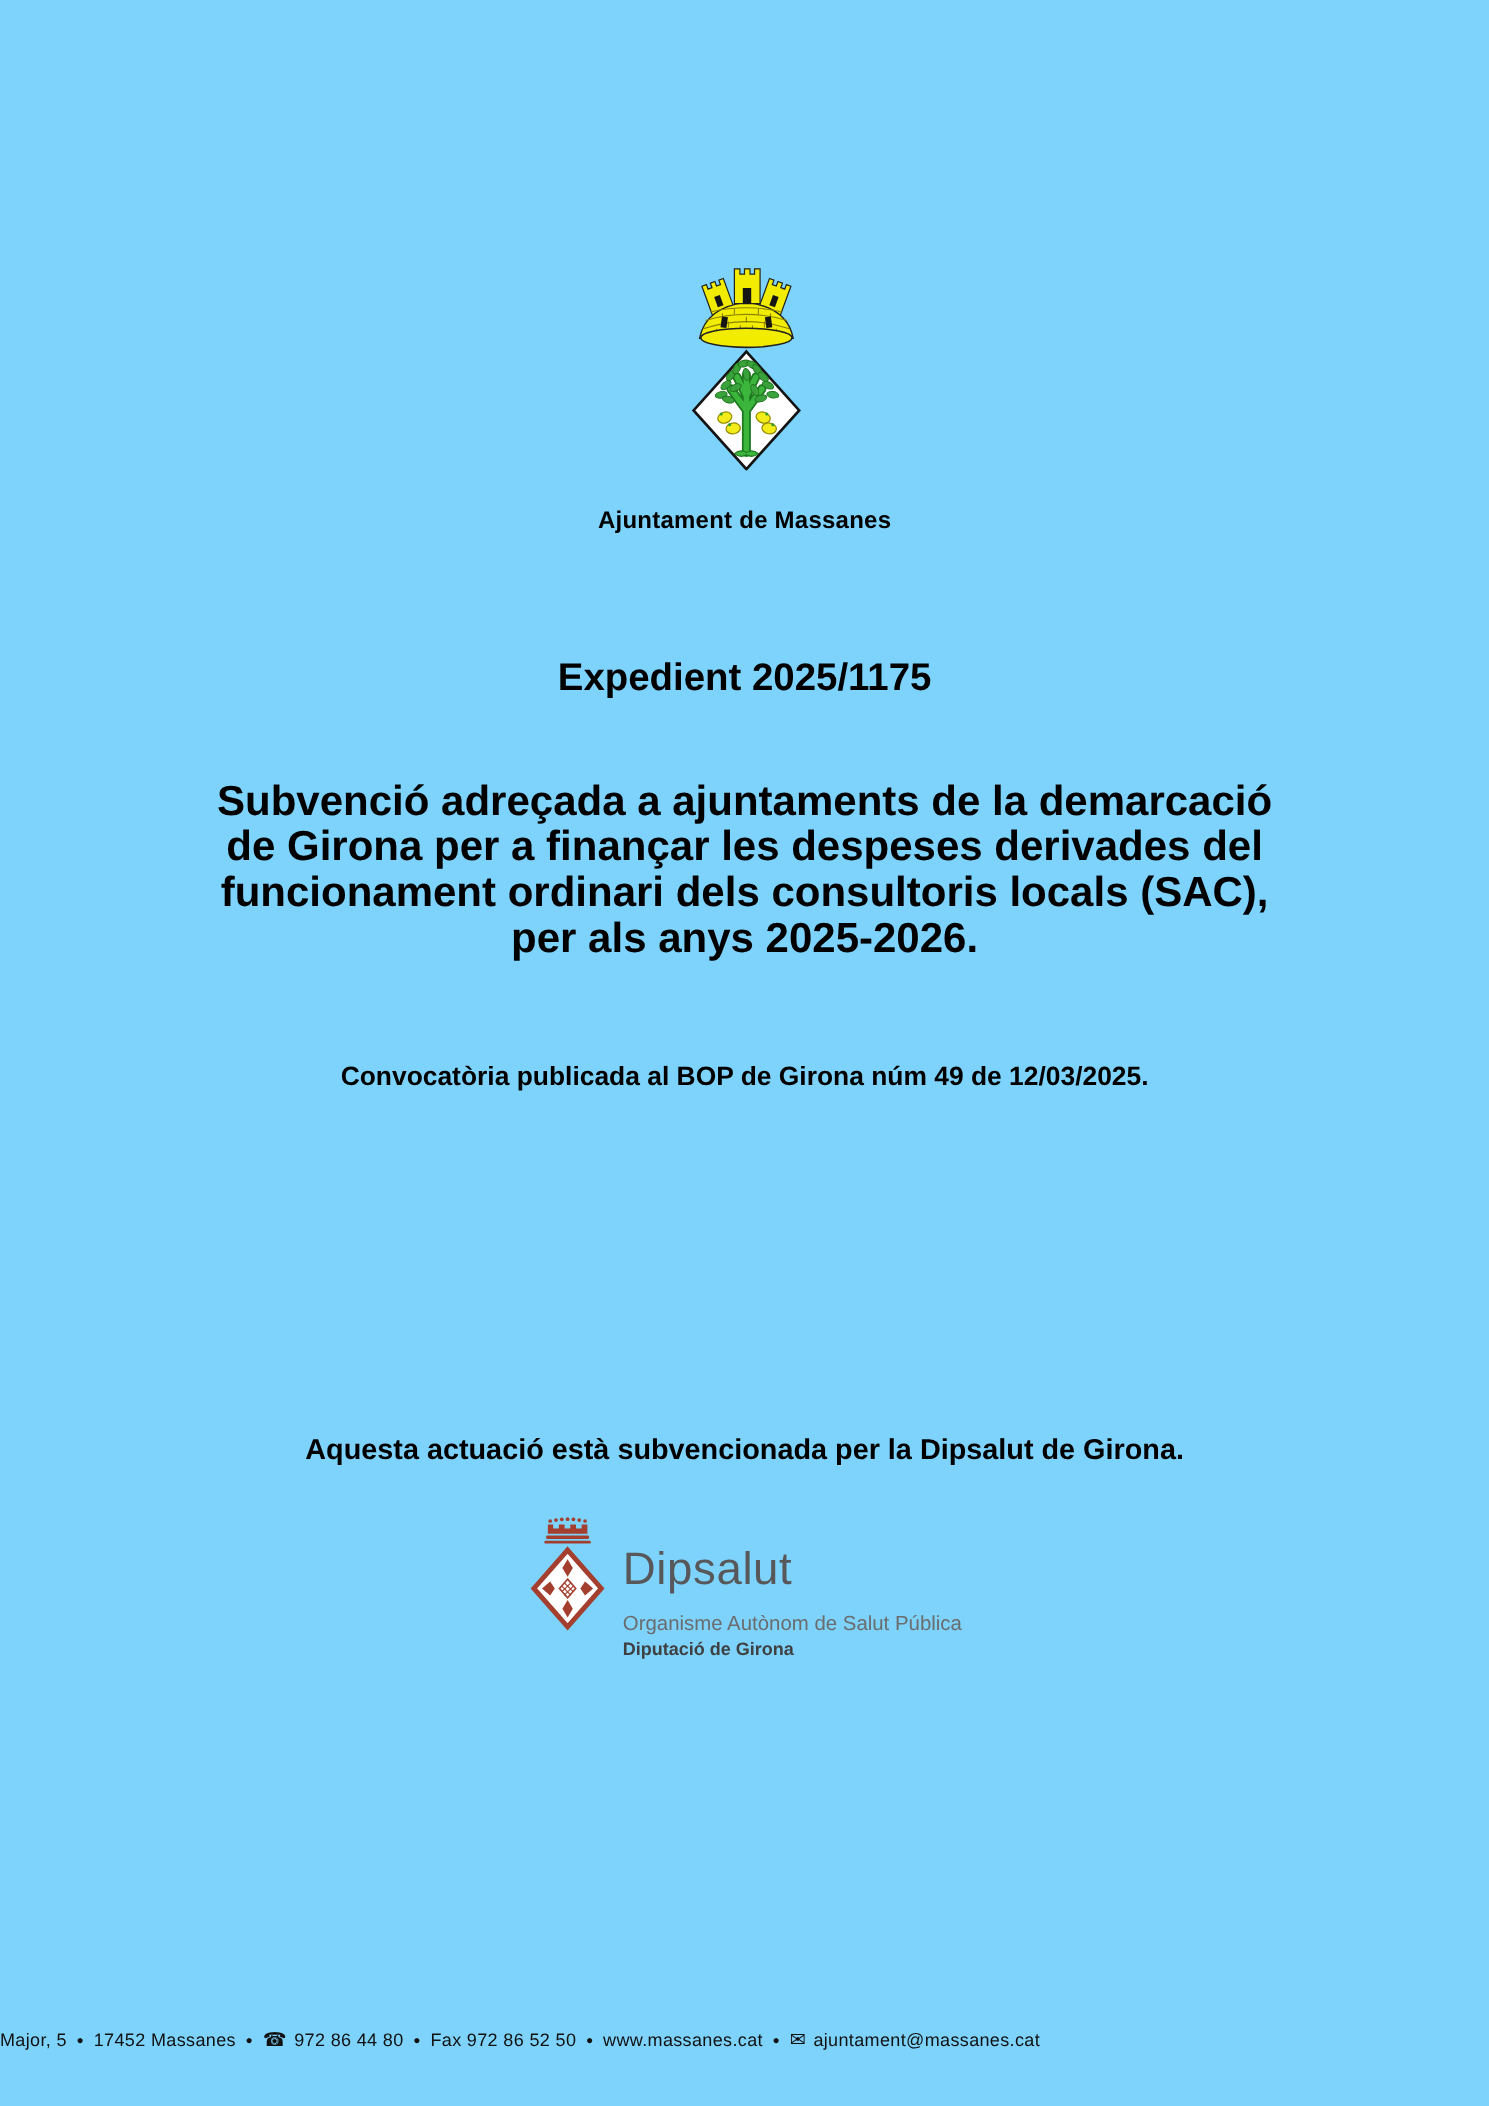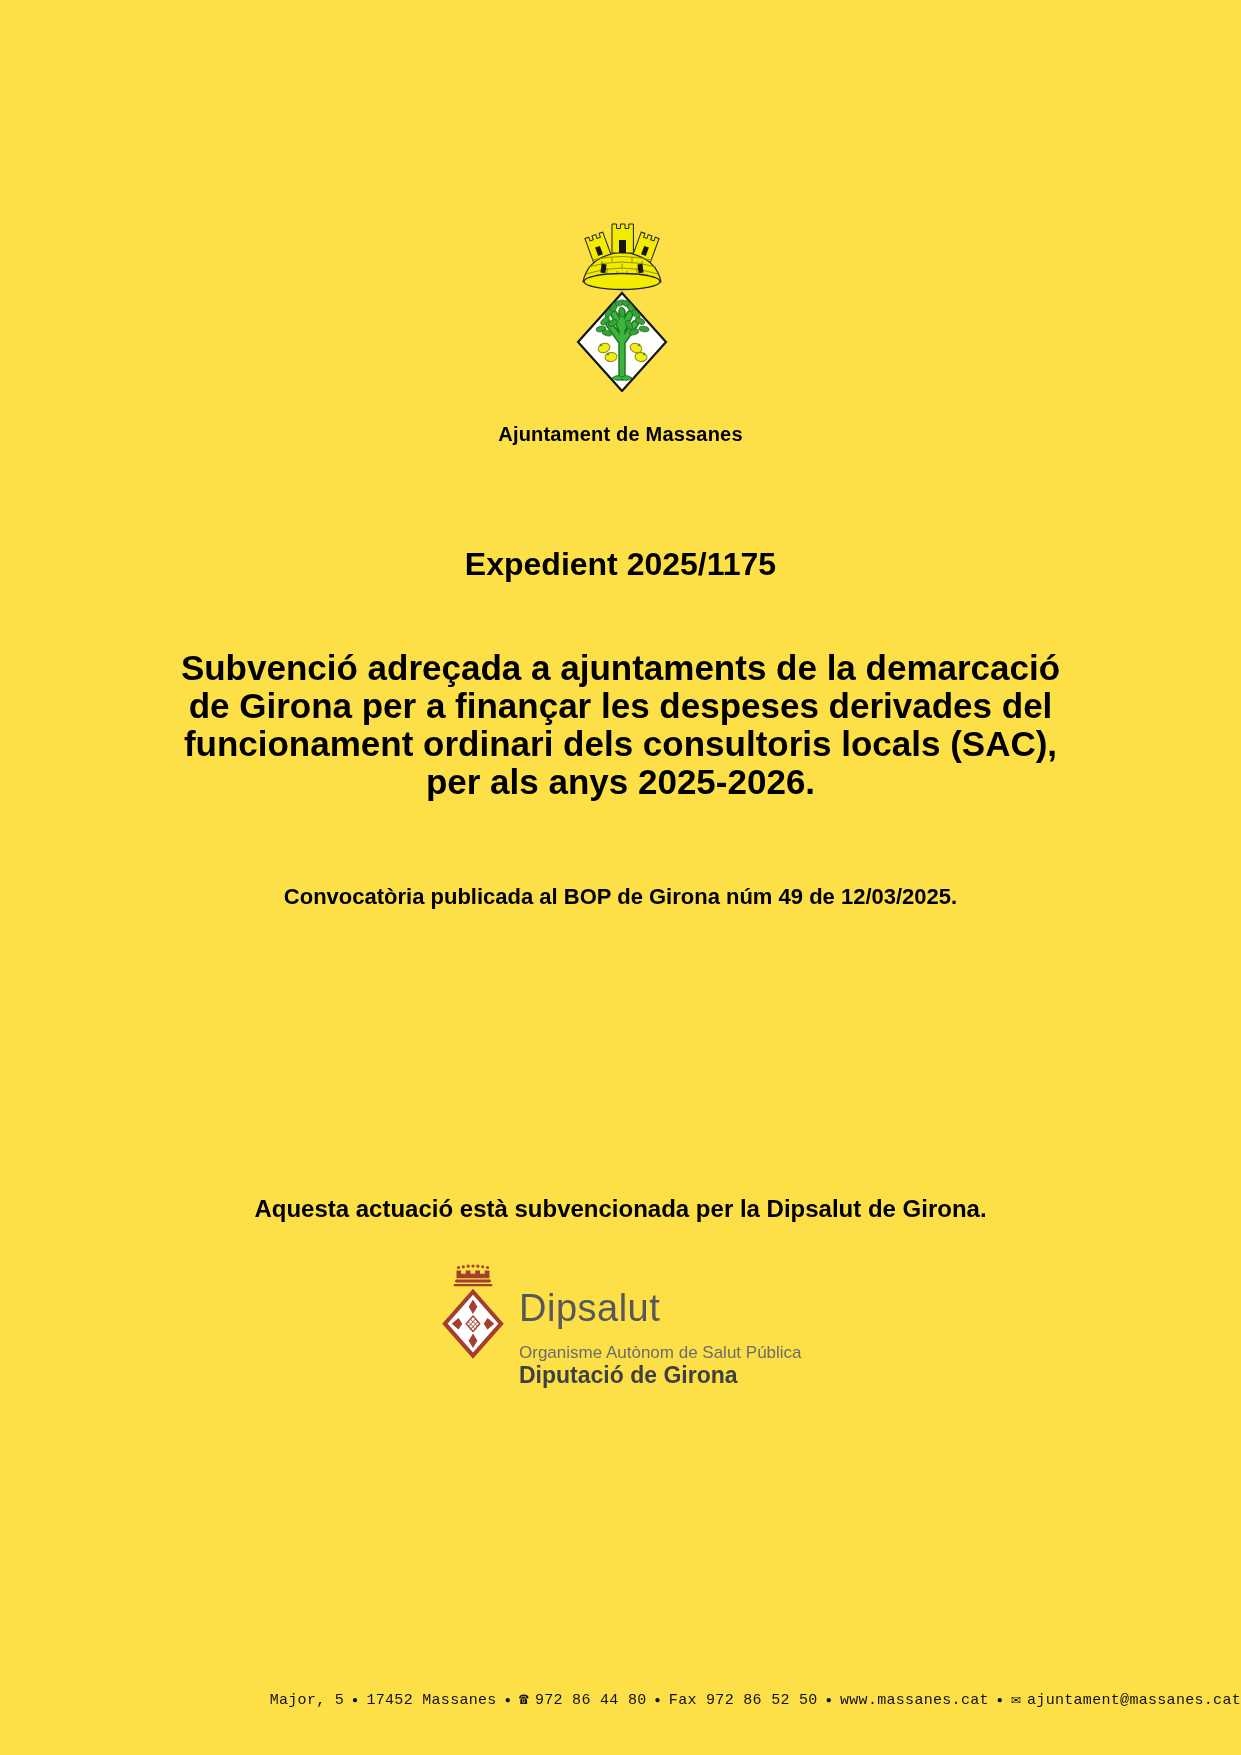--- a/index.html
+++ b/index.html
@@ -1,19 +1,19 @@
 <!DOCTYPE html>
 <html lang="ca"><head>
 <meta charset="utf-8">
 <style>
   html,body{margin:0;padding:0;background:#ffffff;}
   .page{
     position:relative;
     width:1241px;height:1755px;
-    background:#fde047;
+    background:#7dd3fc;
     font-family:"Liberation Sans", sans-serif;
     color:#000;
     overflow:hidden;
   }
   .centered{position:absolute;left:0;width:100%;text-align:center;}
 
   
   .crest{position:absolute;left:574px;top:220px;width:96px;height:172px;}
 
   .municipality{top:423px;font-size:20px;font-weight:bold;letter-spacing:0.2px;}
@@ -25,30 +25,29 @@
   .convocatoria{top:884px;font-size:22px;font-weight:bold;}
 
   .funding{top:1195px;font-size:24px;font-weight:bold;}
 
   
   .dipsalut{position:absolute;left:442px;top:1262px;display:flex;align-items:flex-start;}
   .dipsalut-crest{width:62px;height:104px;flex:0 0 auto;}
   .dipsalut-text{margin-left:15px;margin-top:26px;text-align:left;}
   .dipsalut-name{font-size:38px;line-height:40px;color:#58585a;letter-spacing:0.5px;}
   .dipsalut-tagline{font-size:17px;line-height:20px;color:#6b6c6e;margin-top:15px;}
-  .dipsalut-org{font-size:23px;line-height:20px;color:#3f4042;font-weight:bold;margin-top:2px;}
+  .dipsalut-org{font-size:15px;line-height:20px;color:#3f4042;font-weight:bold;margin-top:2px;}
 
   
   .footer{
     position:absolute;left:0;top:1692px;width:100%;
-    display:flex;justify-content:flex-end;align-items:center;
+    display:flex;justify-content:flex-start;align-items:center;
     column-gap:8px;
     font-size:15px;letter-spacing:0.3px;color:#111;
     white-space:nowrap;
-    font-family:Liberation Mono, monospace;
   }
   .footer .sep{font-size:10px;line-height:15px;}
   .footer .grp{display:inline-flex;align-items:center;column-gap:6px;}
   .footer .glyph{font-size:16px;line-height:15px;}
 </style>
 </head>
 <body>
 
 <div class="page">
 

